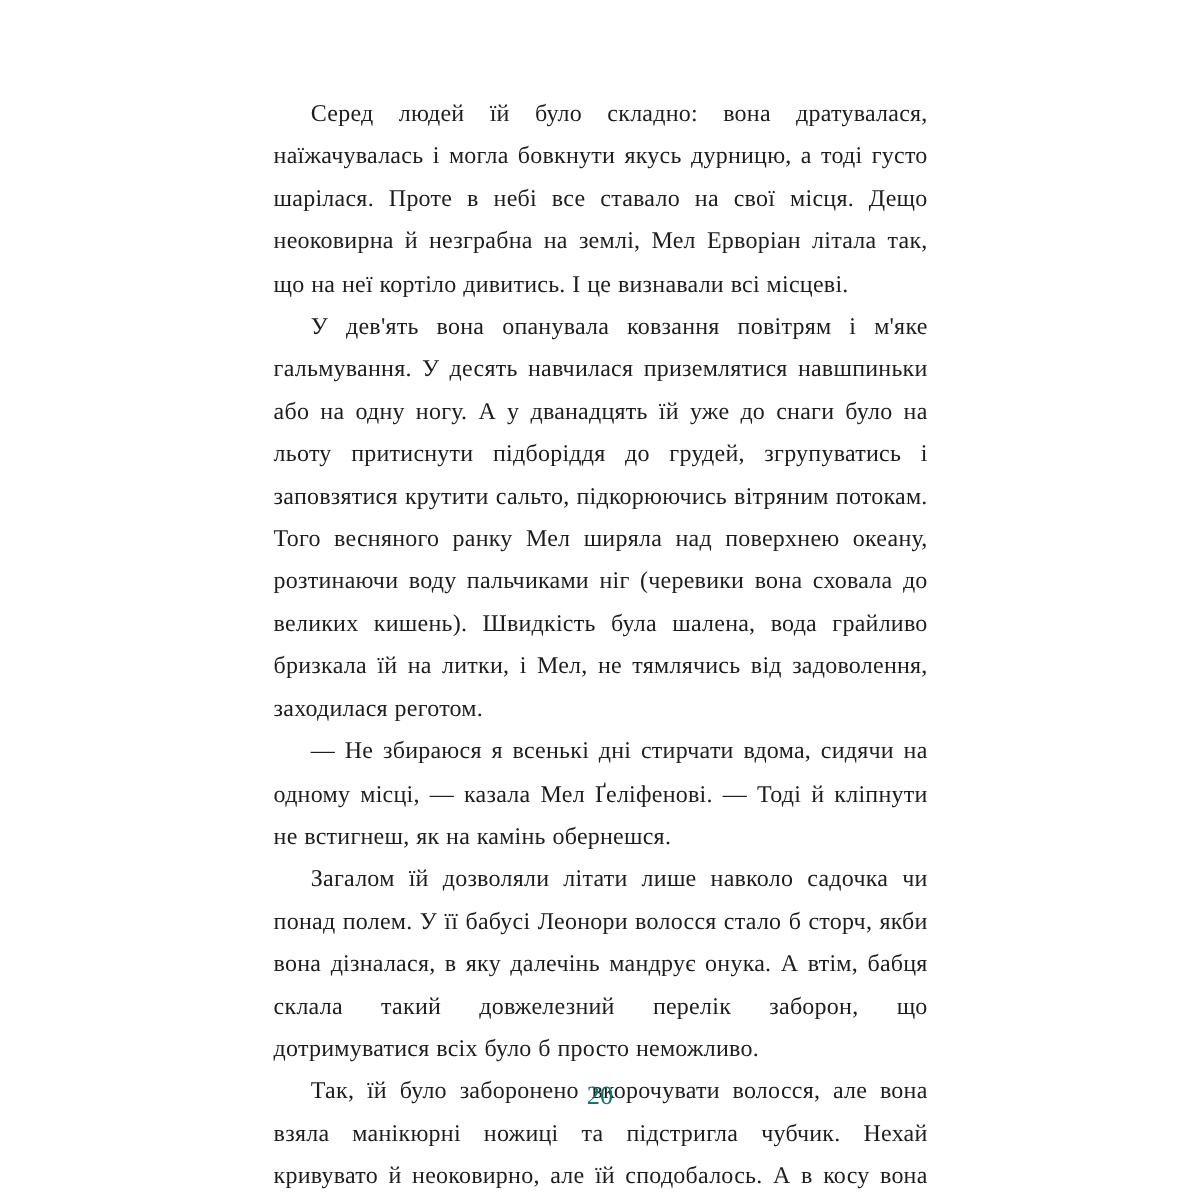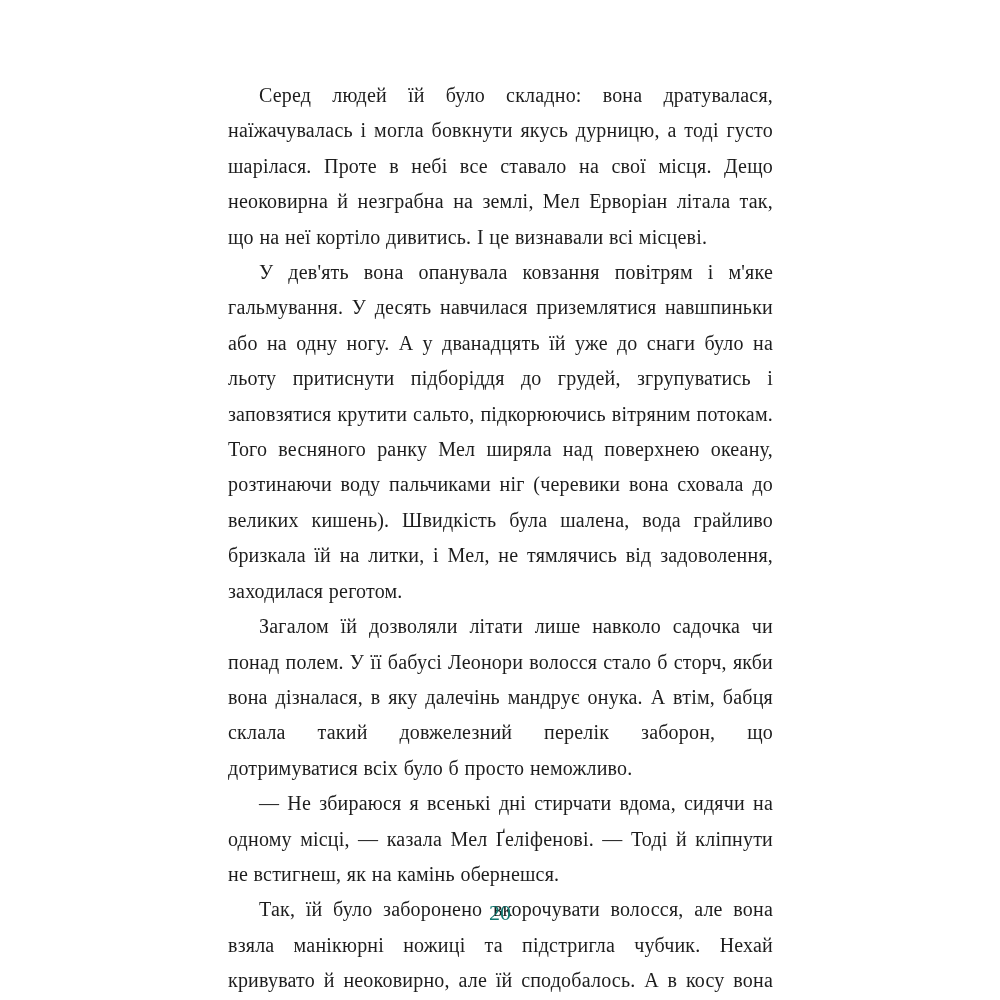--- a/index.html
+++ b/index.html
@@ -50,18 +50,18 @@
     font-family: "Liberation Serif", "DejaVu Serif", serif;
   }
 </style>
 </head>
 <body>
 
 <div class="page">
   <div class="text-column">
     <p class="para">Серед людей їй було складно: вона дратувалася, наїжачувалась і могла бовкнути якусь дурницю, а тоді густо шарілася. Проте в небі все ставало на свої місця. Дещо неоковирна й незграбна на землі, Мел Ерворіан літала так, що на неї кортіло дивитись. І це визнавали всі місцеві.</p>
     <p class="para">У дев'ять вона опанувала ковзання повітрям і м'яке гальмування. У десять навчилася приземлятися навшпиньки або на одну ногу. А у дванадцять їй уже до снаги було на льоту притиснути підборіддя до грудей, згрупуватись і заповзятися крутити сальто, підкорюючись вітряним потокам. Того весняного ранку Мел ширяла над поверхнею океану, розтинаючи воду пальчиками ніг (черевики вона сховала до великих кишень). Швидкість була шалена, вода грайливо бризкала їй на литки, і Мел, не тямлячись від задоволення, заходилася реготом.</p>
+    <p class="para">— Не збираюся я всенькі дні стирчати вдома, сидячи на одному місці, — казала Мел Ґеліфенові. — Тоді й кліпнути не встигнеш, як на камінь обернешся.</p>
     <p class="para">Загалом їй дозволяли літати лише навколо садочка чи понад полем. У її бабусі Леонори волосся стало б сторч, якби вона дізналася, в яку далечінь мандрує онука. А втім, бабця склала такий довжелезний перелік заборон, що дотримуватися всіх було б просто неможливо.</p>
-    <p class="para">— Не збираюся я всенькі дні стирчати вдома, сидячи на одному місці, — казала Мел Ґеліфенові. — Тоді й кліпнути не встигнеш, як на камінь обернешся.</p>
     <p class="para">Так, їй було заборонено вкорочувати волосся, але вона взяла манікюрні ножиці та підстригла чубчик. Нехай кривувато й неоковирно, але їй сподобалось. А в косу вона вплела золоту нитку, висмикнуту з гаптованої скатертини. Так, їй забороняли ходити до лісу, але вона літала понад ним рано-вранці, в прозорому світлі перших променів</p>
   </div>
   <div class="page-number">20</div>
 </div>
 
 </body></html>

